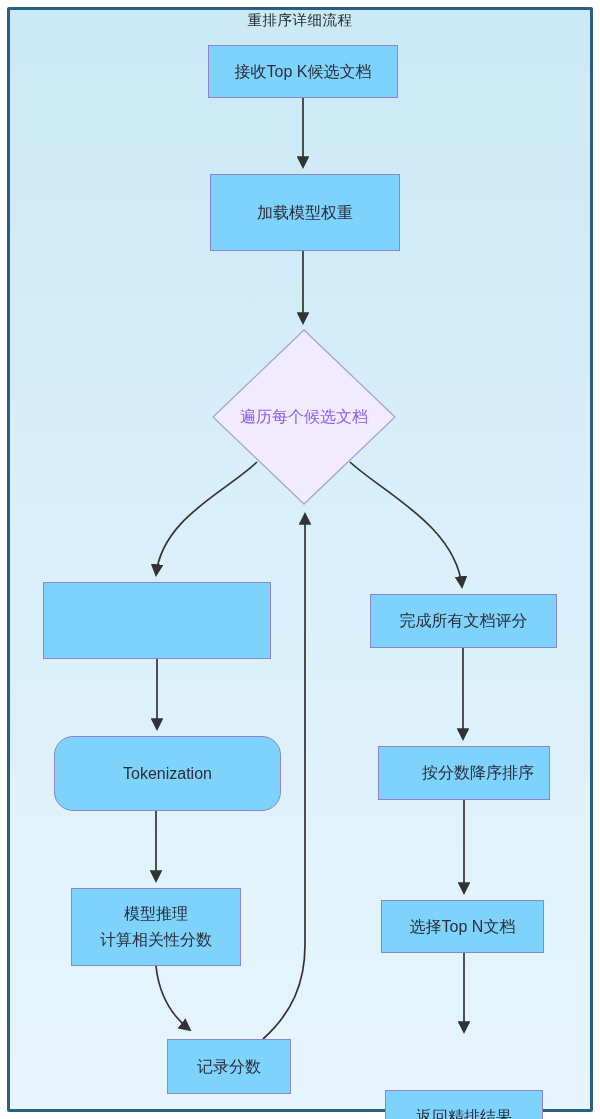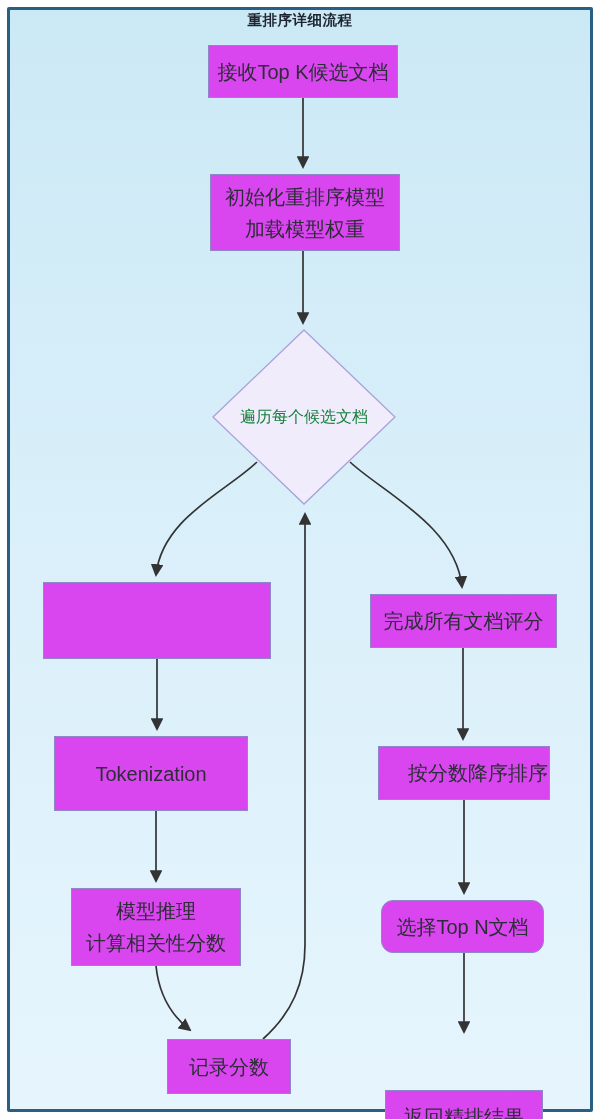--- a/index.html
+++ b/index.html
@@ -23,69 +23,69 @@
     border-radius: 2px;
     background: linear-gradient(180deg, #cbe9f5 0%, #d9effa 45%, #e6f5fd 100%);
   }
   .diagram-title {
     position: absolute;
     left: 0;
     top: 11px;
     width: 600px;
     text-align: center;
     font-size: 14.5px;
-    font-weight: 700;
+    font-weight: 400;
     color: #1e2530;
     letter-spacing: 0.5px;
   }
   svg.edges {
     position: absolute;
     left: 0;
     top: 0;
     width: 600px;
     height: 1119px;
   }
   .node {
     position: absolute;
     box-sizing: border-box;
     display: flex;
     flex-direction: column;
     align-items: center;
     justify-content: center;
-    background: #d946ef;
+    background: #7dd3fc;
     border: 1.5px solid #8f86c9;
     color: #2d2d38;
-    font-size: 20px;
+    font-size: 16px;
     line-height: 1.6;
     text-align: right;
   }
   .node span { display: block; white-space: nowrap; }
   .diamond-label {
     position: absolute;
     box-sizing: border-box;
     display: flex;
     align-items: center;
     justify-content: center;
     background: transparent;
     border: none;
-    color: #15803d;
+    color: #8b5cf6;
     font-size: 16px;
     text-align: center;
   }
   
   #n-receive      { left: 208px; top: 45px;   width: 190px; height: 53px; }
   #n-init         { left: 210px; top: 174px;  width: 190px; height: 77px; }
   #n-loop         { left: 212px; top: 395px;  width: 184px; height: 44px; }
   #n-build-pair   { left: 43px;  top: 582px;  width: 228px; height: 77px; }
-  #n-tokenization { left: 54px;  top: 736px;  width: 194px; height: 75px; }
+  #n-tokenization { left: 54px;  top: 736px;  width: 227px; height: 75px; border-radius: 19px; }
   #n-inference    { left: 71px;  top: 888px;  width: 170px; height: 78px; }
   #n-record       { left: 167px; top: 1039px; width: 124px; height: 55px; }
   #n-done         { left: 370px; top: 594px;  width: 187px; height: 54px; }
   #n-sort         { left: 378px; top: 746px;  width: 172px; height: 54px; padding-left: 28px; }
-  #n-select       { left: 381px; top: 900px;  width: 163px; height: 53px; border-radius: 12px; }
+  #n-select       { left: 381px; top: 900px;  width: 163px; height: 53px; }
   #n-return       { left: 385px; top: 1090px; width: 158px; height: 54px; }
 </style>
 </head>
 <body>
 
 <div class="frame"></div>
 
 <div class="diagram-title">重排序详细流程</div>
 
 <svg class="edges" viewBox="0 0 600 1119" xmlns="http://www.w3.org/2000/svg">
@@ -110,21 +110,20 @@
     <path d="M464,800 L464,893" marker-end="url(#arrow)"></path>
     <path d="M464,953 L464,1032" marker-end="url(#arrow)"></path>
   </g>
 </svg>
 
 <div class="node" id="n-receive">
   <span>接收Top K候选文档</span>
 </div>
 
 <div class="node" id="n-init">
-  <span>初始化重排序模型</span>
   <span>加载模型权重</span>
 </div>
 
 <div class="diamond-label" id="n-loop">
   <span>遍历每个候选文档</span>
 </div>
 
 <div class="node" id="n-build-pair">
 </div>
 

